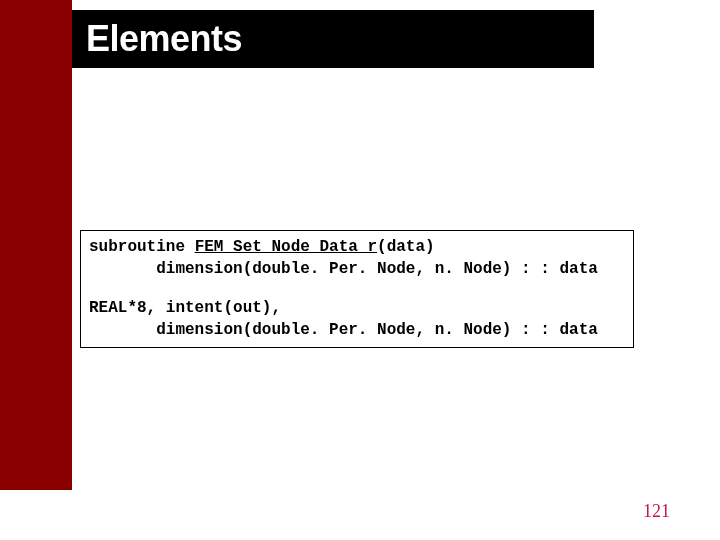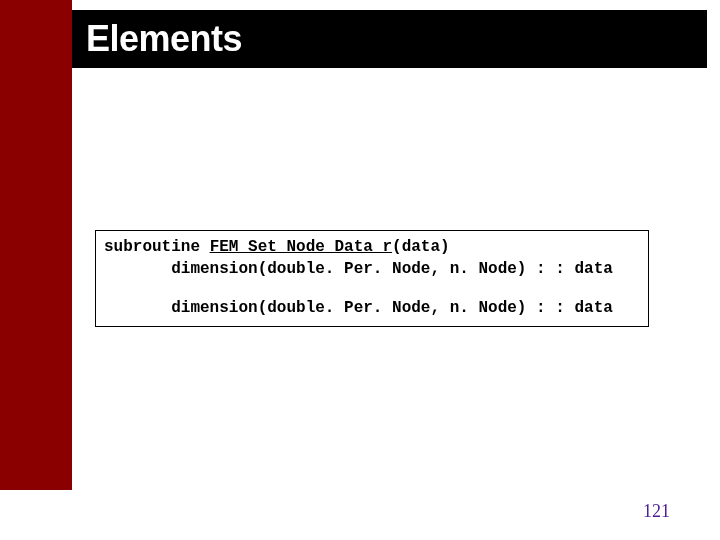--- a/index.html
+++ b/index.html
@@ -16,68 +16,69 @@
       left: 0;
       top: 0;
       width: 72px;
       height: 490px;
       background: #8a0000;
     }
     .title-bar {
       position: absolute;
       left: 72px;
       top: 10px;
-      width: 635px;
+      width: 522px;
       height: 58px;
       background: #000000;
       display: flex;
       align-items: center;
       padding-left: 14px;
     }
     .title-text {
       color: #ffffff;
       font-size: 36px;
       font-weight: bold;
       font-family: 'Arial Narrow', Arial, sans-serif;
       letter-spacing: -0.5px;
     }
     .code-box {
       position: absolute;
-      left: 95px;
+      left: 80px;
       top: 230px;
       width: 554px;
       border: 1px solid #000000;
       padding: 6px 8px;
       font-family: 'Courier New', Courier, monospace;
       font-size: 16px;
       font-weight: bold;
       line-height: 1.35;
       color: #000000;
     }
     .code-line { white-space: pre; }
     .underline { text-decoration: underline; }
     .spacer { height: 18px; }
     .page-number {
       position: absolute;
       right: 50px;
       bottom: 18px;
       font-size: 18px;
-      color: #4c1d95;
+      color: #be185d;
       font-family: Georgia, 'Times New Roman', serif;
     }
   </style>
 </head>
 <body>
 
 <div class="red-sidebar"></div>
 
 <div class="title-bar">
   <span class="title-text">Elements</span>
 </div>
 
 <div class="code-box">
   <div class="code-line"><span>subroutine </span><span class="underline">FEM_Set_Node_Data_r</span><span>(data)</span></div>
   <div class="code-line">       dimension(double. Per. Node, n. Node) : : data</div>
   <div class="spacer"></div>
+  <div class="code-line">REAL*8, intent(out),</div>
   <div class="code-line">       dimension(double. Per. Node, n. Node) : : data</div>
 </div>
 
 <div class="page-number">121</div>
 
 </body></html>

